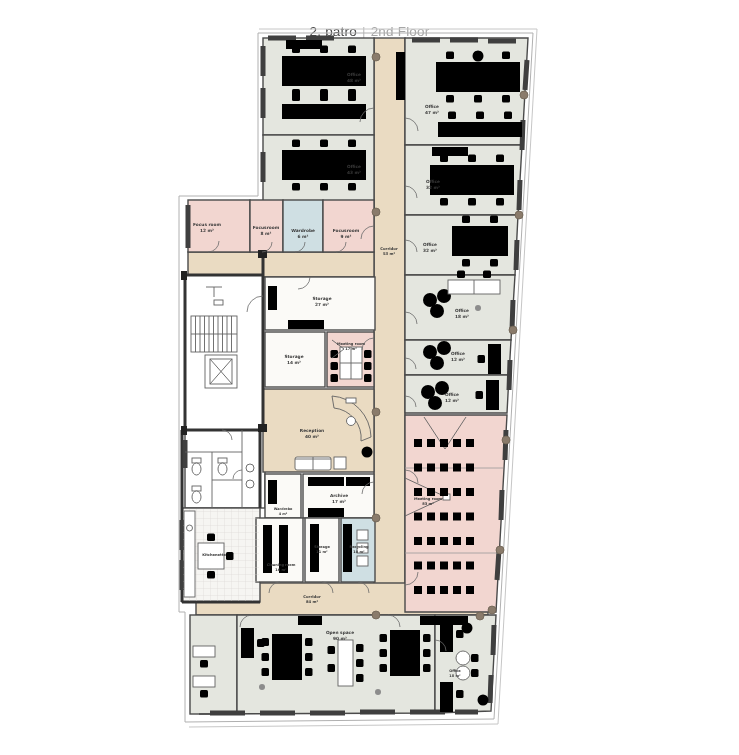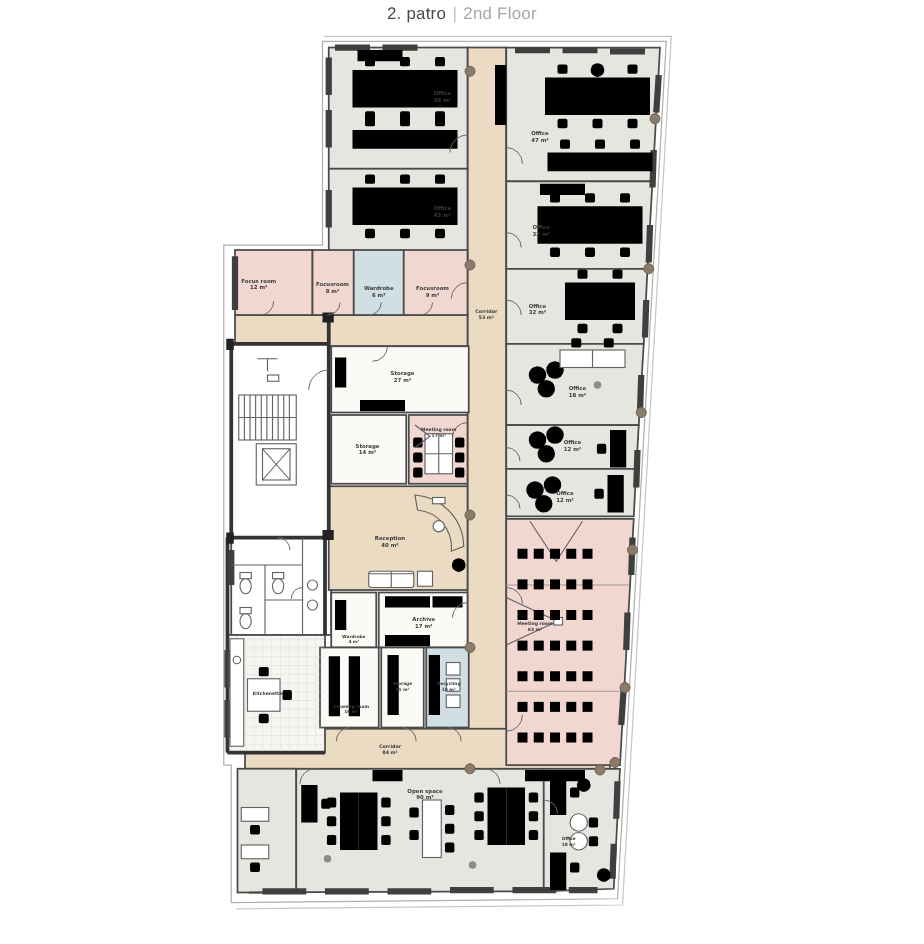--- a/index.html
+++ b/index.html
@@ -1,18 +1,18 @@
 <!DOCTYPE html>
 <html><head>
 <meta charset="utf-8">
 <style>
   html,body{margin:0;padding:0;background:#fff;}
   .stage{position:relative;width:739px;height:755px;background:#ffffff;overflow:hidden;
          font-family:"Liberation Sans",sans-serif;}
-  .header{position:absolute;top:3px;left:0;right:0;text-align:center;font-size:13.5px;
+  .header{position:absolute;top:24px;left:0;right:0;text-align:center;font-size:13.5px;
           color:#4a4a4a;letter-spacing:.2px;}
   .header .sep{color:#bdbdbd;margin:0 5px;}
   .header .sec{color:#a6a6a6;}
   svg{position:absolute;left:0;top:0;}
   .furn rect,.furn circle,.furn ellipse{fill:#ffffff;stroke:#626262;stroke-width:.9;}
   .furn line,.furn path{stroke:#626262;stroke-width:.9;fill:none;}
   .doors path{stroke:#6a6a6a;stroke-width:.8;fill:none;}
   .windows path{stroke:#3f3f3f;stroke-width:5;fill:none;}
   .heavy path{stroke:#333333;stroke-width:3;fill:none;}
   .outline path{fill:none;}

